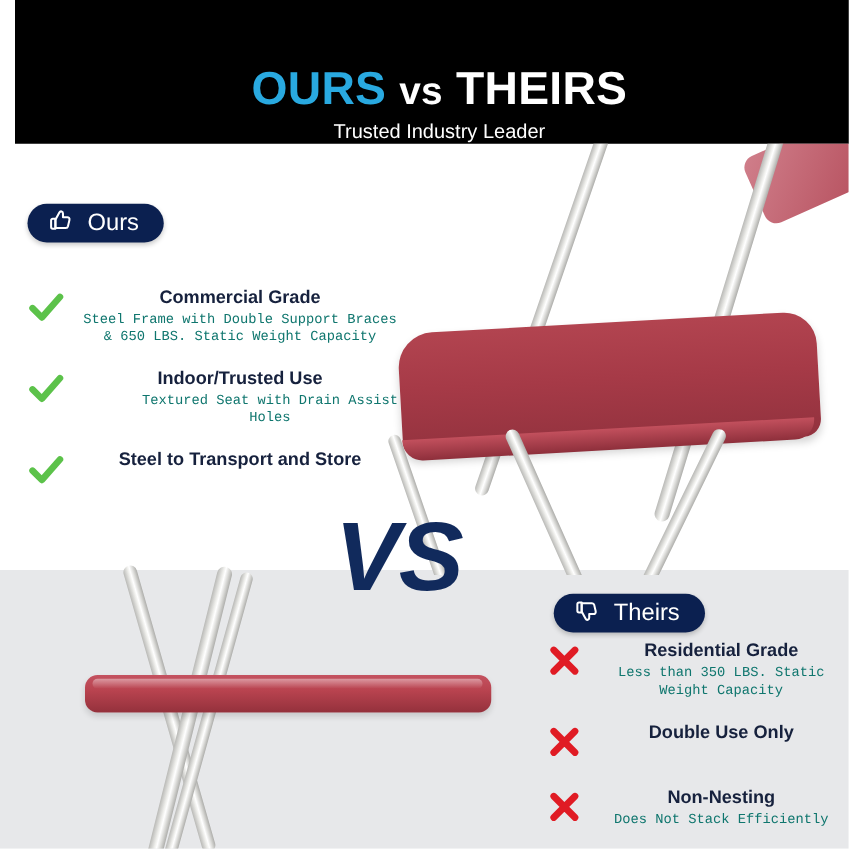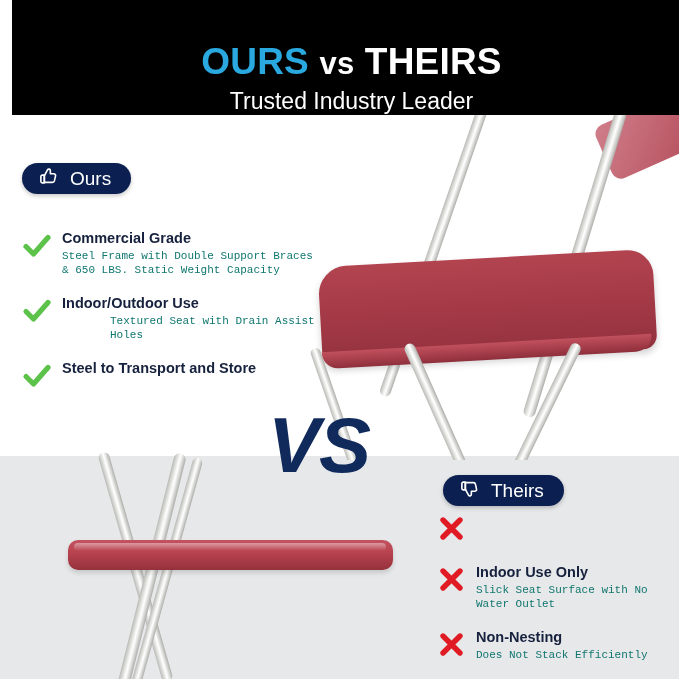--- a/index.html
+++ b/index.html
@@ -34,21 +34,21 @@
   }
   .header-title {
     font-size:37px; font-weight:bold; letter-spacing:.2px;
     line-height:1.05; white-space:nowrap;
   }
   .t-ours   { color:#29a9e0; }
   .t-vs     { color:#ffffff; font-size:31px; }
   .t-theirs { color:#ffffff; }
   .header-sub {
     margin-top:6px;
-    font-size:23px; color:#ffffff; font-weight:400; white-space:nowrap;
+    font-size:16px; color:#ffffff; font-weight:400; white-space:nowrap;
   }
 
   
   .art-top { position:absolute; left:300px; top:115px; width:379px; height:345px; overflow:hidden; }
   .art-bot { position:absolute; left:0;   top:440px; width:430px; height:239px; overflow:hidden; }
 
   .leg {
     position:absolute;
     background:linear-gradient(90deg,#b9b9b6 0%,#efefec 38%,#ffffff 52%,#d5d5d2 78%,#adadaa 100%);
     border-radius:6px;
@@ -112,21 +112,21 @@
   .pill-theirs { left:443px; top:475px; }
 
   
   .list { position:absolute; }
   .list-ours   { left:22px;  top:229px; width:300px; }
   .list-theirs { left:438px; top:512px; width:240px; }
 
   .feature { display:flex; align-items:flex-start; margin-bottom:17px; }
   .feature-icon { flex:0 0 auto; width:40px; padding-top:4px; }
   .list-theirs .feature-icon { width:38px; }
-  .feature-text { flex:1 1 auto; padding-top:1px; }
+  .feature-text { flex:1 1 auto; padding-top:1px;text-align:center; }
 
   .feature-title {
     font-size:14.5px; font-weight:bold; color:#16213d;
     line-height:1.22; margin-bottom:1px;
   }
   .feature-desc {
     font-size:11px; color:#0f766e; line-height:1.28; font-weight:400;font-family:Liberation Mono, monospace;
   }
 </style>
 </head>
@@ -194,21 +194,21 @@
       </span>
     </div>
 
     <div class="feature">
       <span class="feature-icon">
         <svg width="30" height="26" viewBox="0 0 30 26" fill="none" stroke="#5cc24a" stroke-width="5.2" stroke-linecap="round" stroke-linejoin="round">
           <path d="M4 13.5 L11.5 21 L26 4.5"></path>
         </svg>
       </span>
       <span class="feature-text">
-        <span class="feature-title" style="display: block;">Indoor/Outdoor Use</span>
+        <span class="feature-title" style="display: block;">Indoor/Trusted Use</span>
         <span class="feature-desc" style="display: block; margin-left: 48px;">Textured Seat with Drain Assist Holes</span>
       </span>
     </div>
 
     <div class="feature">
       <span class="feature-icon">
         <svg width="30" height="26" viewBox="0 0 30 26" fill="none" stroke="#5cc24a" stroke-width="5.2" stroke-linecap="round" stroke-linejoin="round">
           <path d="M4 13.5 L11.5 21 L26 4.5"></path>
         </svg>
       </span>
@@ -230,31 +230,34 @@
   </div>
 
   <div class="list list-theirs">
 
     <div class="feature">
       <span class="feature-icon">
         <svg width="27" height="26" viewBox="0 0 27 26" fill="none" stroke="#e01b24" stroke-width="5.4" stroke-linecap="round">
           <path d="M5 4 L22 21 M22 4 L5 21"></path>
         </svg>
       </span>
+      <span class="feature-text">
+        <span class="feature-title" style="display: block;">Residential Grade</span>
+        <span class="feature-desc" style="display: block;">Less than 350 LBS. Static Weight Capacity</span>
+      </span>
     </div>
 
     <div class="feature">
       <span class="feature-icon">
         <svg width="27" height="26" viewBox="0 0 27 26" fill="none" stroke="#e01b24" stroke-width="5.4" stroke-linecap="round">
           <path d="M5 4 L22 21 M22 4 L5 21"></path>
         </svg>
       </span>
       <span class="feature-text">
-        <span class="feature-title" style="display: block;">Indoor Use Only</span>
-        <span class="feature-desc" style="display: block;">Slick Seat Surface with No Water Outlet</span>
+        <span class="feature-title" style="display: block;">Double Use Only</span>
       </span>
     </div>
 
     <div class="feature">
       <span class="feature-icon">
         <svg width="27" height="26" viewBox="0 0 27 26" fill="none" stroke="#e01b24" stroke-width="5.4" stroke-linecap="round">
           <path d="M5 4 L22 21 M22 4 L5 21"></path>
         </svg>
       </span>
       <span class="feature-text">

